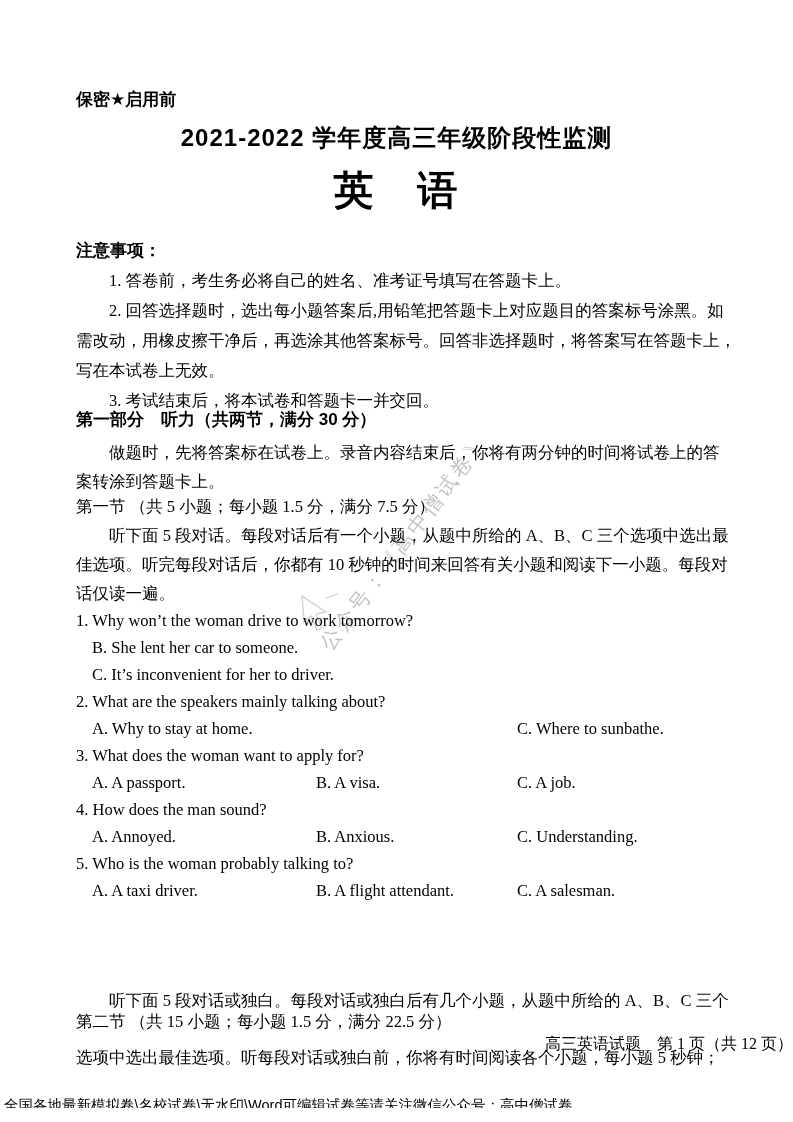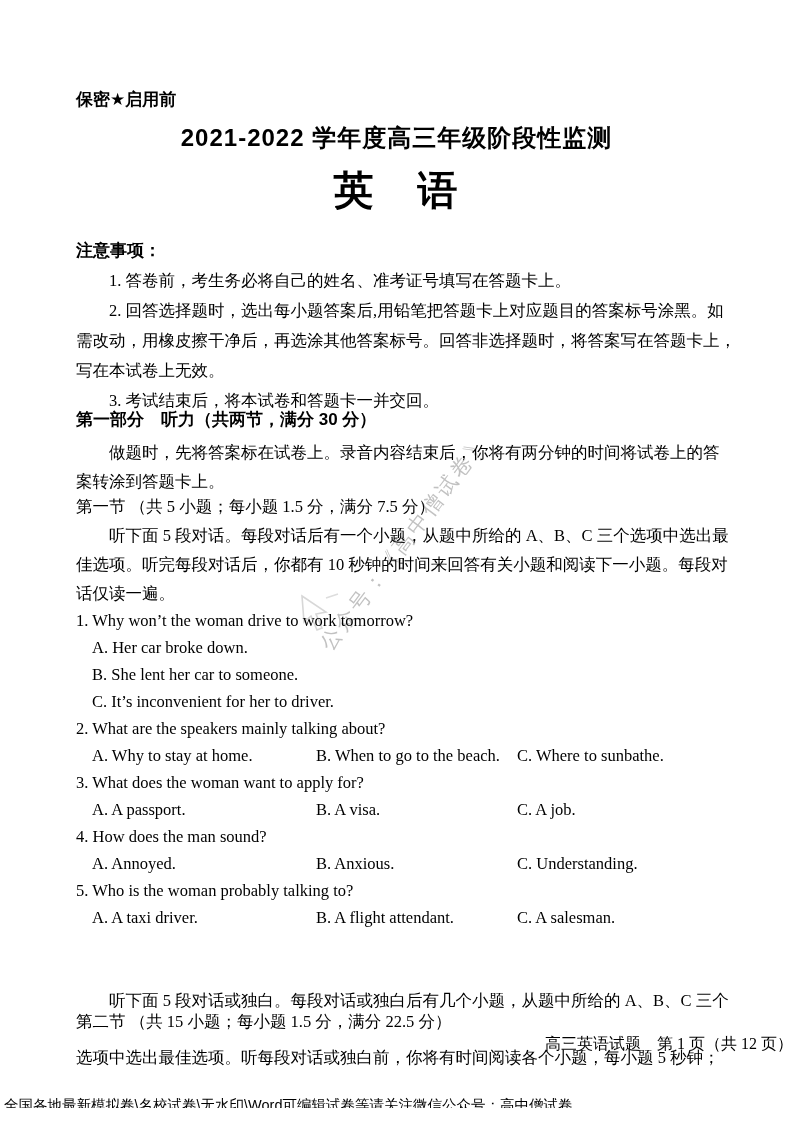--- a/index.html
+++ b/index.html
@@ -93,28 +93,26 @@
 
   <div id="sec1-instr" class="abs content">
     <div class="line indent">听下面 5 段对话。每段对话后有一个小题，从题中所给的 A、B、C 三个选项中选出最</div>
     <div class="line">佳选项。听完每段对话后，你都有 10 秒钟的时间来回答有关小题和阅读下一小题。每段对</div>
     <div class="line">话仅读一遍。</div>
   </div>
 
   <div id="questions" class="abs content">
 
     <div class="qline">1. Why won’t the woman drive to work tomorrow?</div>
-    <div class="qline opt-a-stacked">A. Her car broke down.</div>
     <div class="qline opt-a-stacked">B. She lent her car to someone.</div>
     <div class="qline opt-a-stacked">C. It’s inconvenient for her to driver.</div>
 
     <div class="qline">2. What are the speakers mainly talking about?</div>
     <div class="qline opt-row">
       <span class="opt-a">A. Why to stay at home.</span>
-      <span class="opt-b">B. When to go to the beach.</span>
       <span class="opt-c">C. Where to sunbathe.</span>
     </div>
 
     <div class="qline">3. What does the woman want to apply for?</div>
     <div class="qline opt-row">
       <span class="opt-a">A. A passport.</span>
       <span class="opt-b">B. A visa.</span>
       <span class="opt-c">C. A job.</span>
     </div>
 

